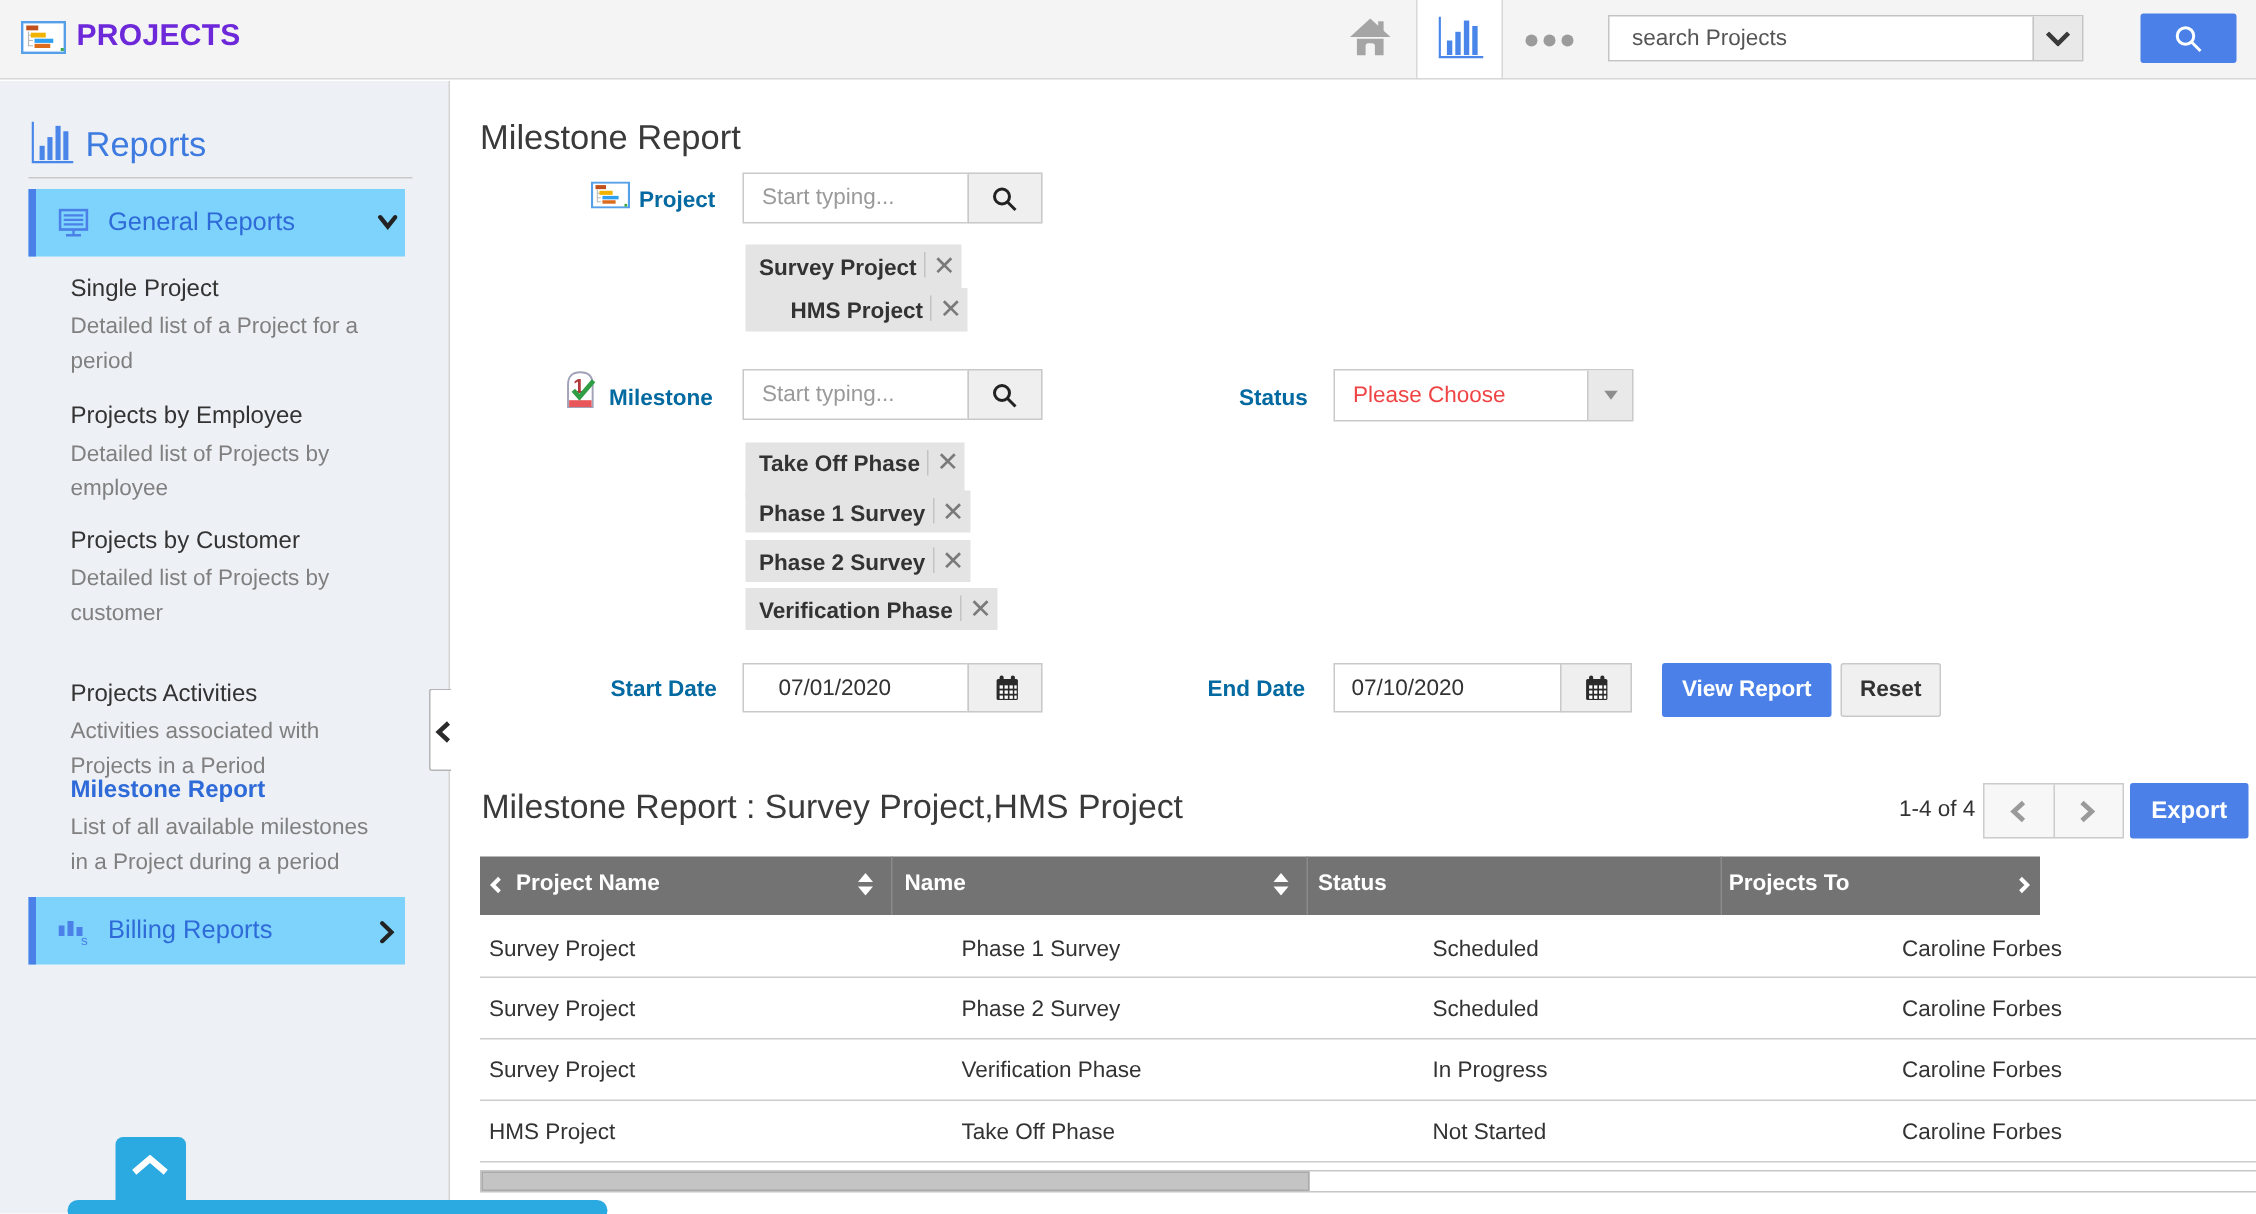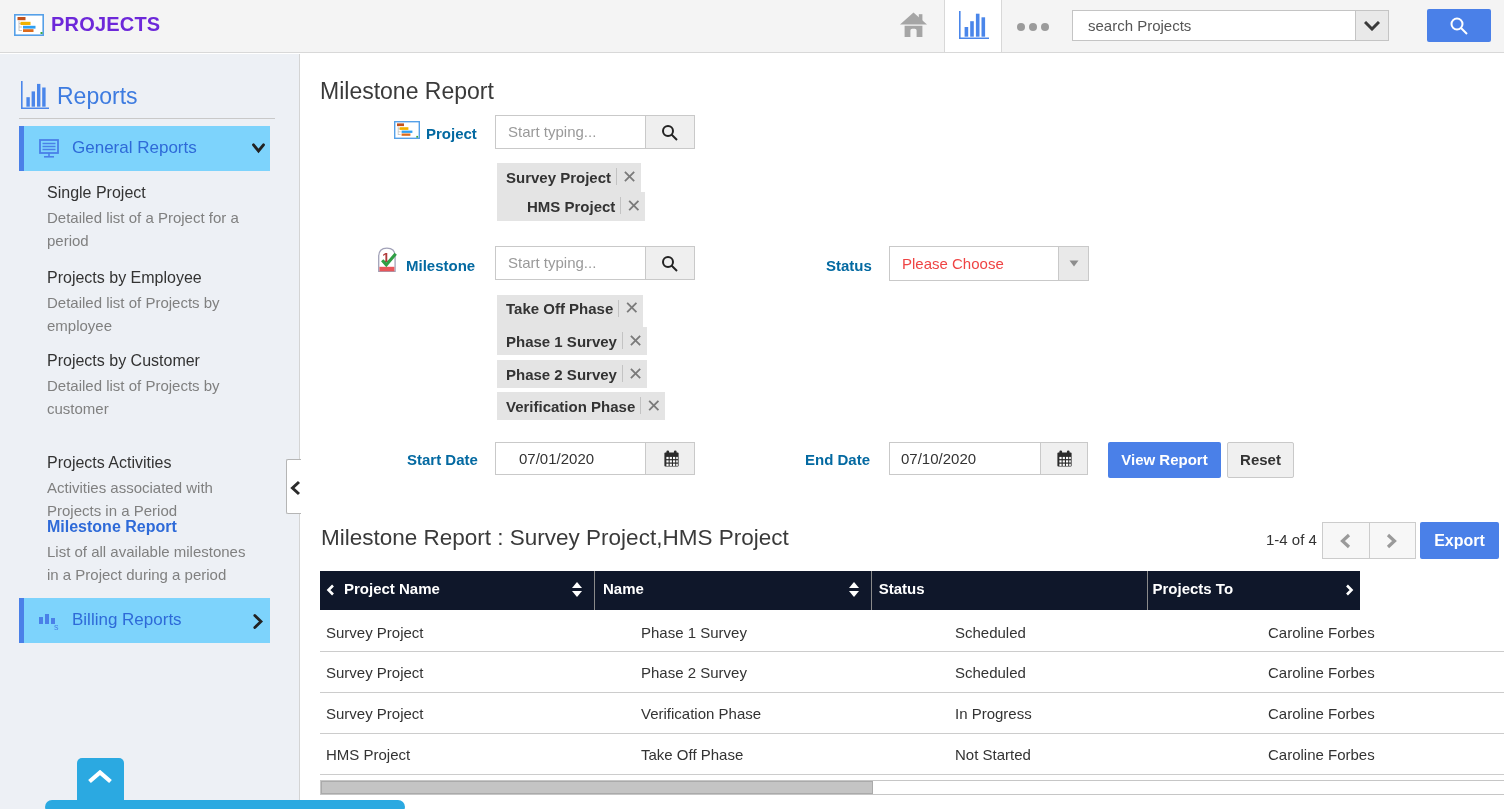--- a/index.html
+++ b/index.html
@@ -54,21 +54,21 @@
 
 .flabel { position:absolute; font-size:15px; font-weight:bold; color:#0369a1; white-space:nowrap; }
 .finput { position:absolute; background:#fff; border:1px solid #c9c9c9; font-size:15px; color:#333;text-decoration:underline; }
 .finput .ph { position:absolute; left:12px; top:7px; color:#9a9a9a; }
 .fbtn { position:absolute; background:#efefef; border:1px solid #c9c9c9; }
 .tag { position:absolute; height:29px; background:#e4e4e4; font-size:15px; font-weight:bold; color:#333; white-space:nowrap; padding:0 4px 0 9px; line-height:29px; }
 .tag .x { display:inline-block; margin-left:5px; padding-left:6px; position:relative; color:#7a7a7a; font-weight:normal; font-size:18px; }
 .tag .x::before { content:""; position:absolute; left:0; top:5px; height:17px; width:1px; background:#c3c3c3; }
 
 
-#thead { position:absolute; left:19px; top:517px; width:1040px; height:39px; background:#0f172a; display:flex; }
+#thead { position:absolute; left:19px; top:517px; width:1040px; height:39px; background:#737373; display:flex; }
 #thead .hc { position:relative; height:39px; color:#fff; font-size:15px; font-weight:bold; border-right:1px solid #8a8a8a; line-height:35px; }
 .trow { position:absolute; left:19px; width:1184px; border-bottom:1px solid #ccc; font-size:15px; color:#333; }
 .trow.r1 span { position:absolute; top:14px; }
 .trow.r2 span { position:absolute; top:12px; }
 #hscroll { position:absolute; left:19px; top:726px; width:1185px; height:15px; background:#fff; border:1px solid #c6c6c6; }
 #hscroll .thumb { position:absolute; left:0px; top:0px; width:552px; height:13px; background:#c4c4c4; border:1px solid #aaa; }
 </style>
 </head>
 <body>
 

